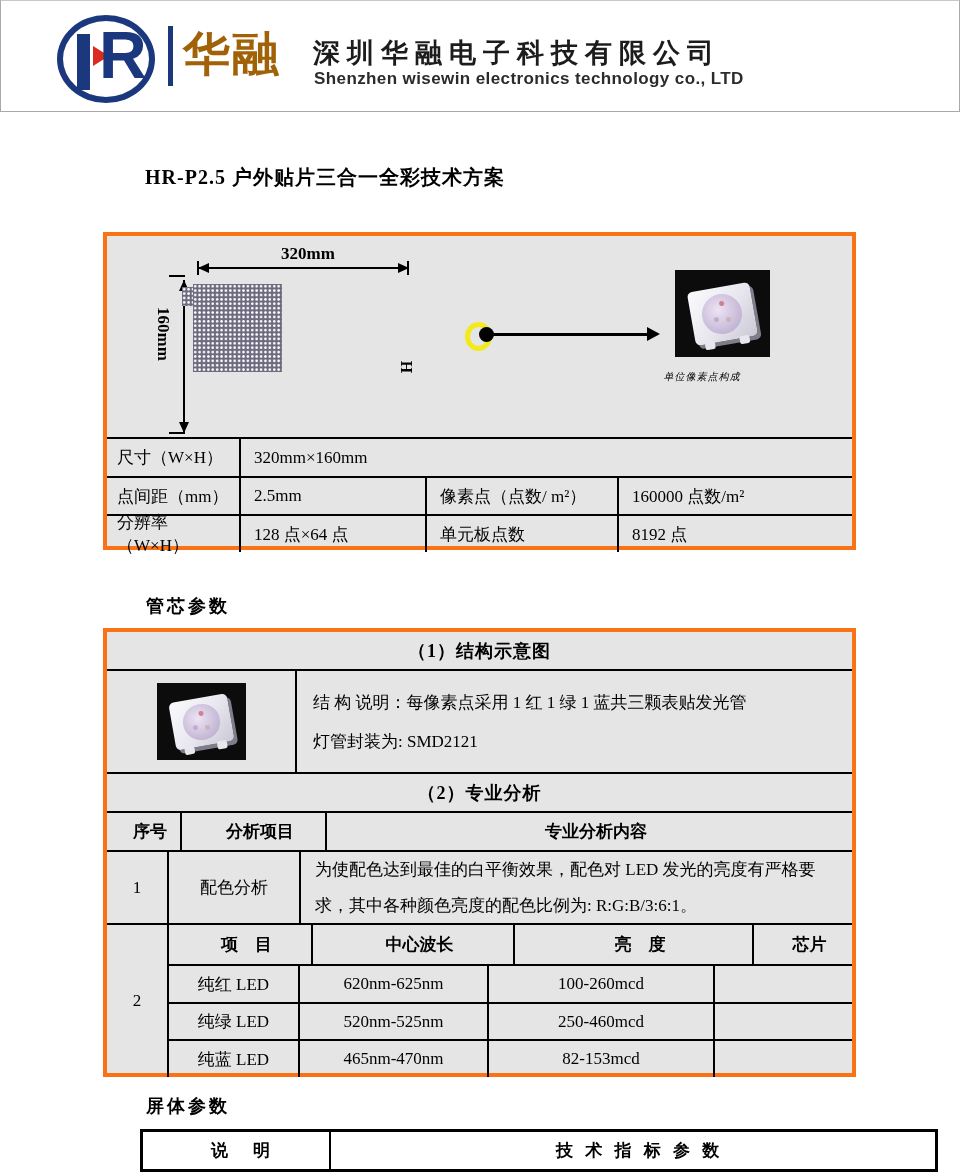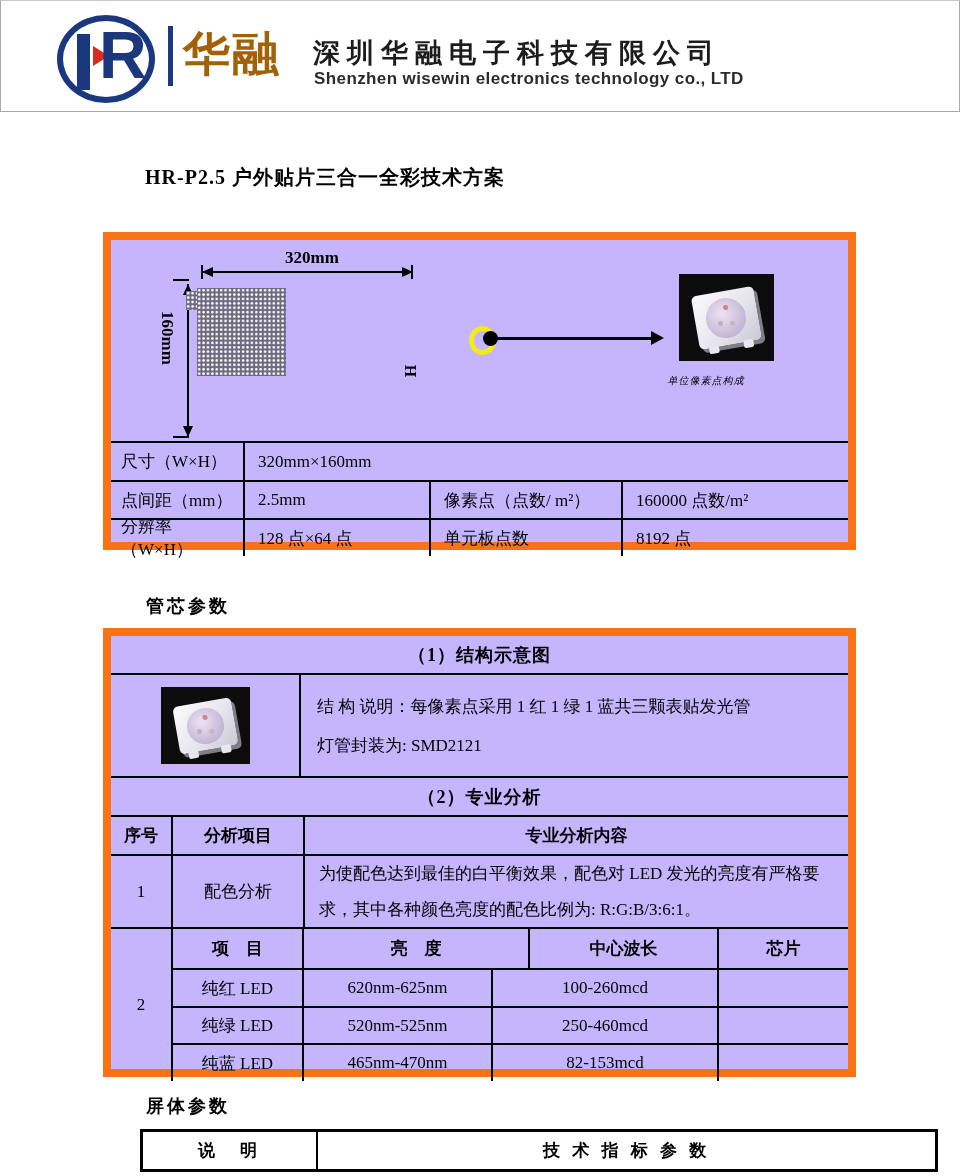--- a/index.html
+++ b/index.html
@@ -15,26 +15,26 @@
   .logo-sep{position:absolute;left:167px;top:25px;width:5px;height:60px;background:#1b387e;}
   .brand{position:absolute;left:182px;top:27px;font-family:"Liberation Sans","DejaVu Sans",sans-serif;font-size:47px;line-height:52px;font-weight:bold;color:#a16207;letter-spacing:2px;}
   .company-cn{position:absolute;left:312px;top:34px;font-family:"Liberation Sans","DejaVu Sans",sans-serif;font-size:27px;font-weight:bold;color:#1c1c1c;letter-spacing:7px;white-space:nowrap;}
   .company-en{position:absolute;left:313px;top:68px;font-family:"Liberation Sans","DejaVu Sans",sans-serif;font-size:17px;font-weight:bold;color:#2b2b2b;letter-spacing:0.4px;white-space:nowrap;}
 
   
   .doc-title{position:absolute;left:145px;top:164px;font-size:20px;font-weight:bold;letter-spacing:1px;}
   .sec-heading{position:absolute;font-size:18px;font-weight:bold;letter-spacing:3px;}
 
   
-  .tbox{position:absolute;border:8px solid #f97316;box-sizing:border-box;background:#c4b5fd;}
+  .tbox{position:absolute;border:4px solid #f97316;box-sizing:border-box;background:#e5e5e5;}
   .trow{display:flex;box-sizing:border-box;border-top:2px solid #000;}
   .cell{display:flex;align-items:center;box-sizing:border-box;font-size:17px;}
   .cell.rb{border-right:2px solid #000;}
   .cell.center{justify-content:center;text-align:center;}
-  .cell.bold{font-weight:bold;}
+  .cell.bold{font-weight:bold;margin-left:13px;}
   .pl{padding-left:10px;}
   .pl2{padding-left:13px;}
 
   
   .diagram{position:relative;width:100%;height:201px;box-sizing:border-box;}
   .dim-label{position:absolute;font-weight:bold;font-size:17px;}
   .dim-h{position:absolute;height:0;border-top:2px solid #000;}
   .dim-h::before{content:"";position:absolute;left:0;top:-6px;border-right:11px solid #000;border-top:5px solid transparent;border-bottom:5px solid transparent;}
   .dim-h::after{content:"";position:absolute;right:0;top:-6px;border-left:11px solid #000;border-top:5px solid transparent;border-bottom:5px solid transparent;}
   .dim-v{position:absolute;width:0;border-left:2px solid #000;}
@@ -174,22 +174,22 @@
       <div class="cell rb center" style="width:62px;">1</div>
       <div class="cell rb center" style="width:132px;">配色分析</div>
       <div class="analysis-content" style="flex:1;">为使配色达到最佳的白平衡效果，配色对 LED 发光的亮度有严格要求，其中各种颜色亮度的配色比例为: R:G:B/3:6:1。</div>
     </div>
 
     <div class="nested" style="height:154px;">
       <div class="nested-left">2</div>
       <div class="nested-right">
         <div class="nrow" style="height:42px;">
           <div class="cell rb center bold" style="width:131px;">项　目</div>
+          <div class="cell rb center bold" style="width:189px;">中心波长</div>
           <div class="cell rb center bold" style="width:226px;">亮　度</div>
-          <div class="cell rb center bold" style="width:189px;">中心波长</div>
           <div class="cell center bold" style="flex:1;">芯片</div>
         </div>
         <div class="nrow" style="height:38px;">
           <div class="cell rb center" style="width:131px;">纯红 LED</div>
           <div class="cell rb center" style="width:189px;">620nm-625nm</div>
           <div class="cell rb center" style="width:226px;">100-260mcd</div>
           <div class="cell center" style="flex:1;"></div>
         </div>
         <div class="nrow" style="height:38px;">
           <div class="cell rb center" style="width:131px;">纯绿 LED</div>

